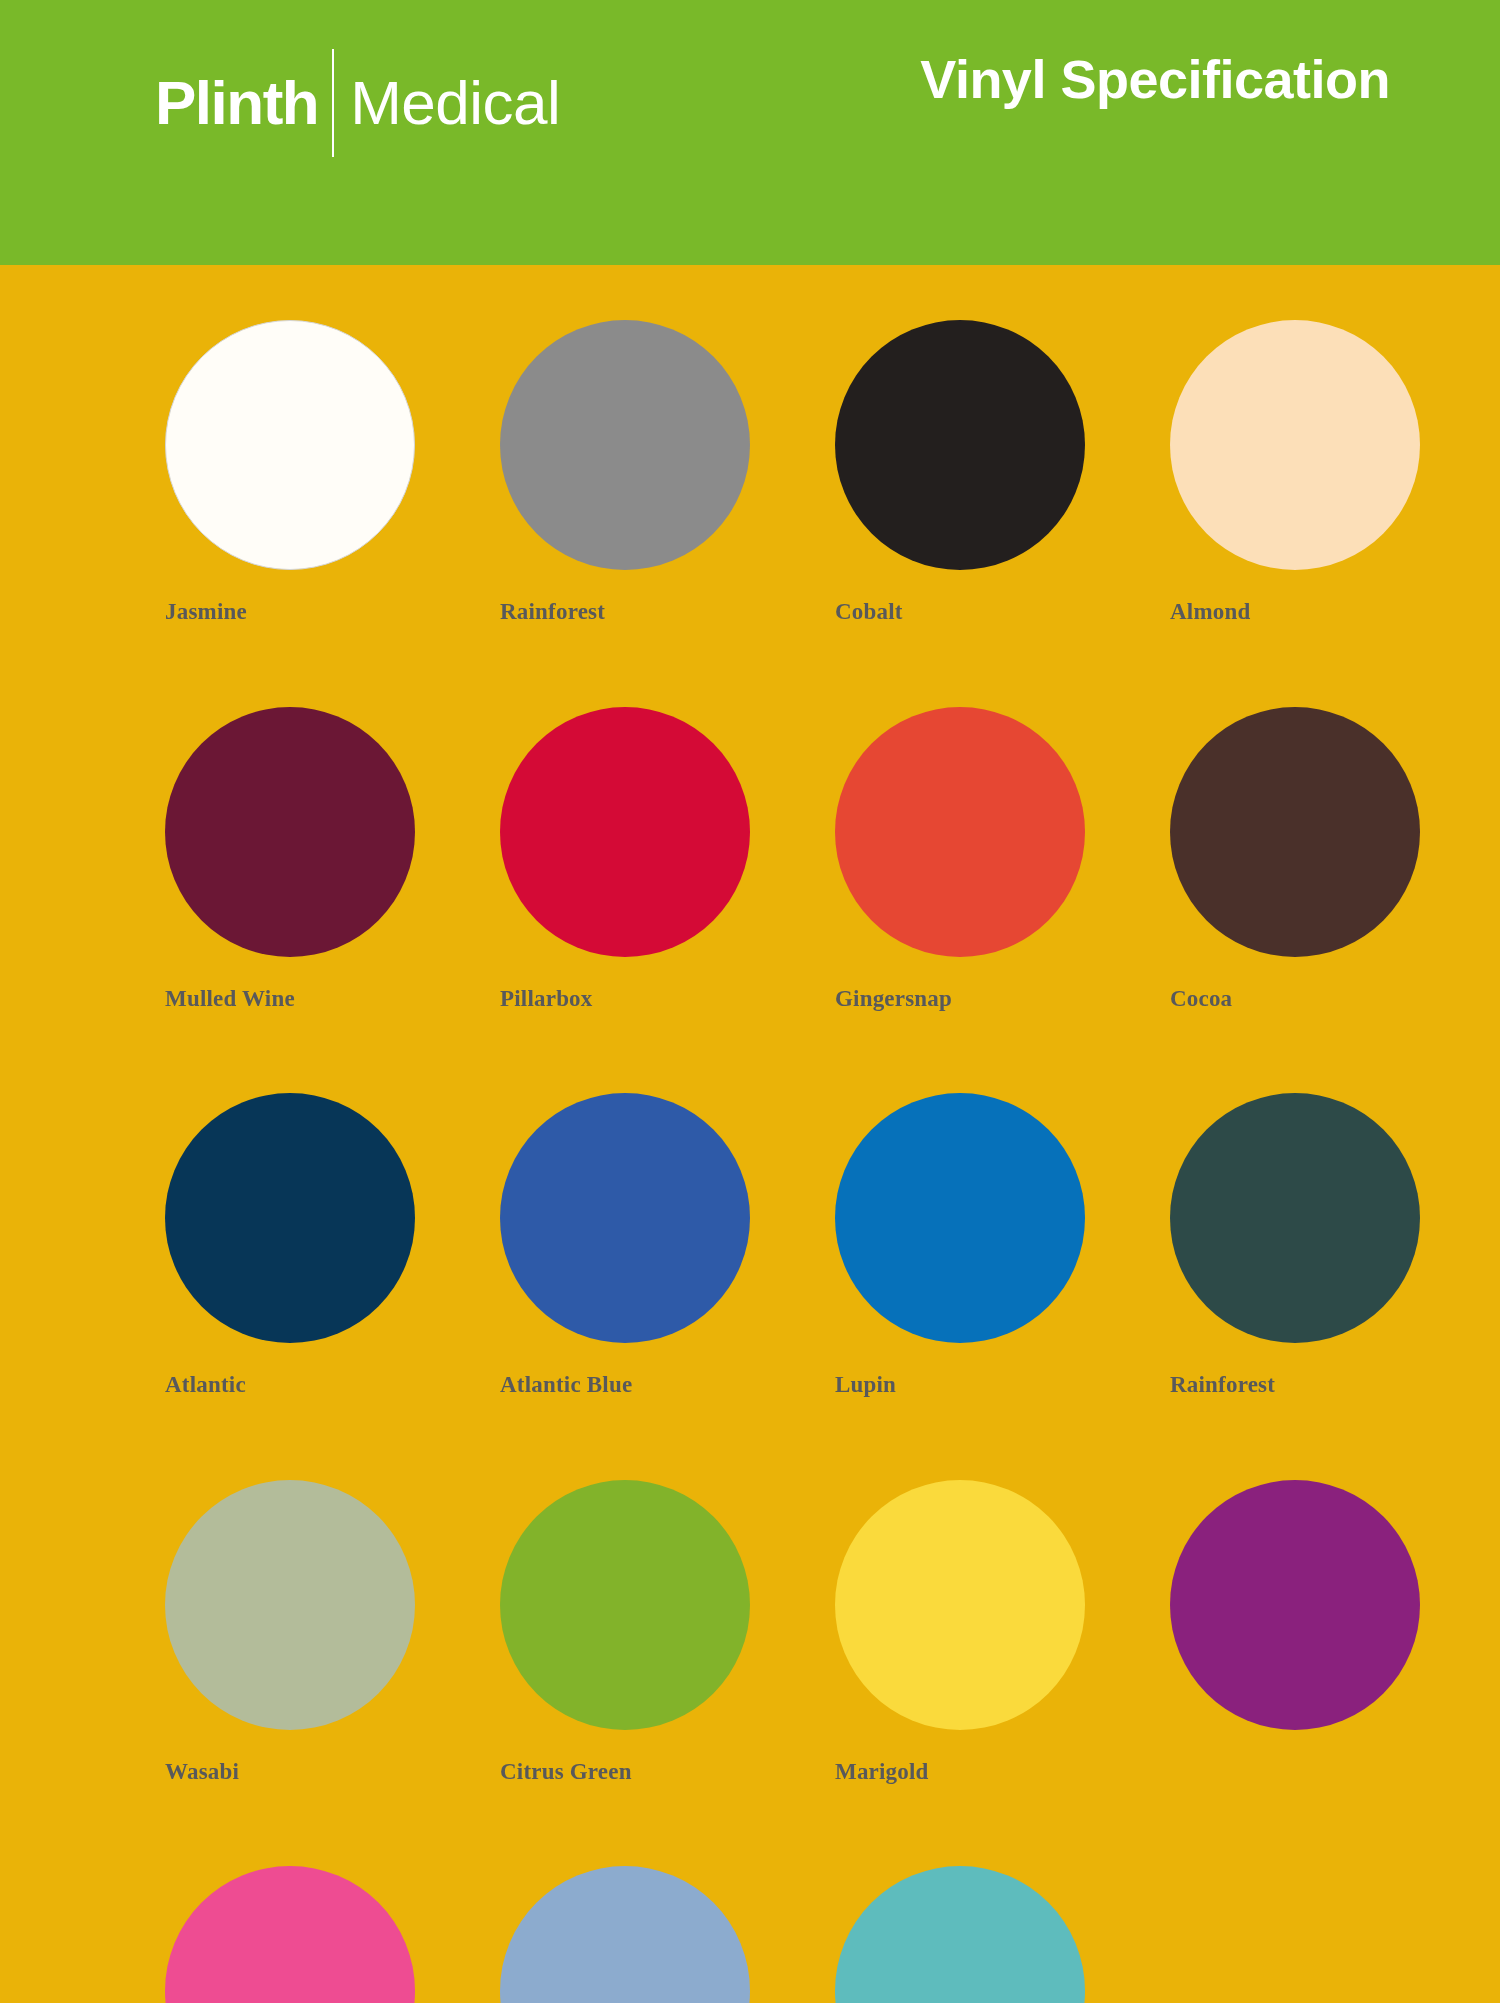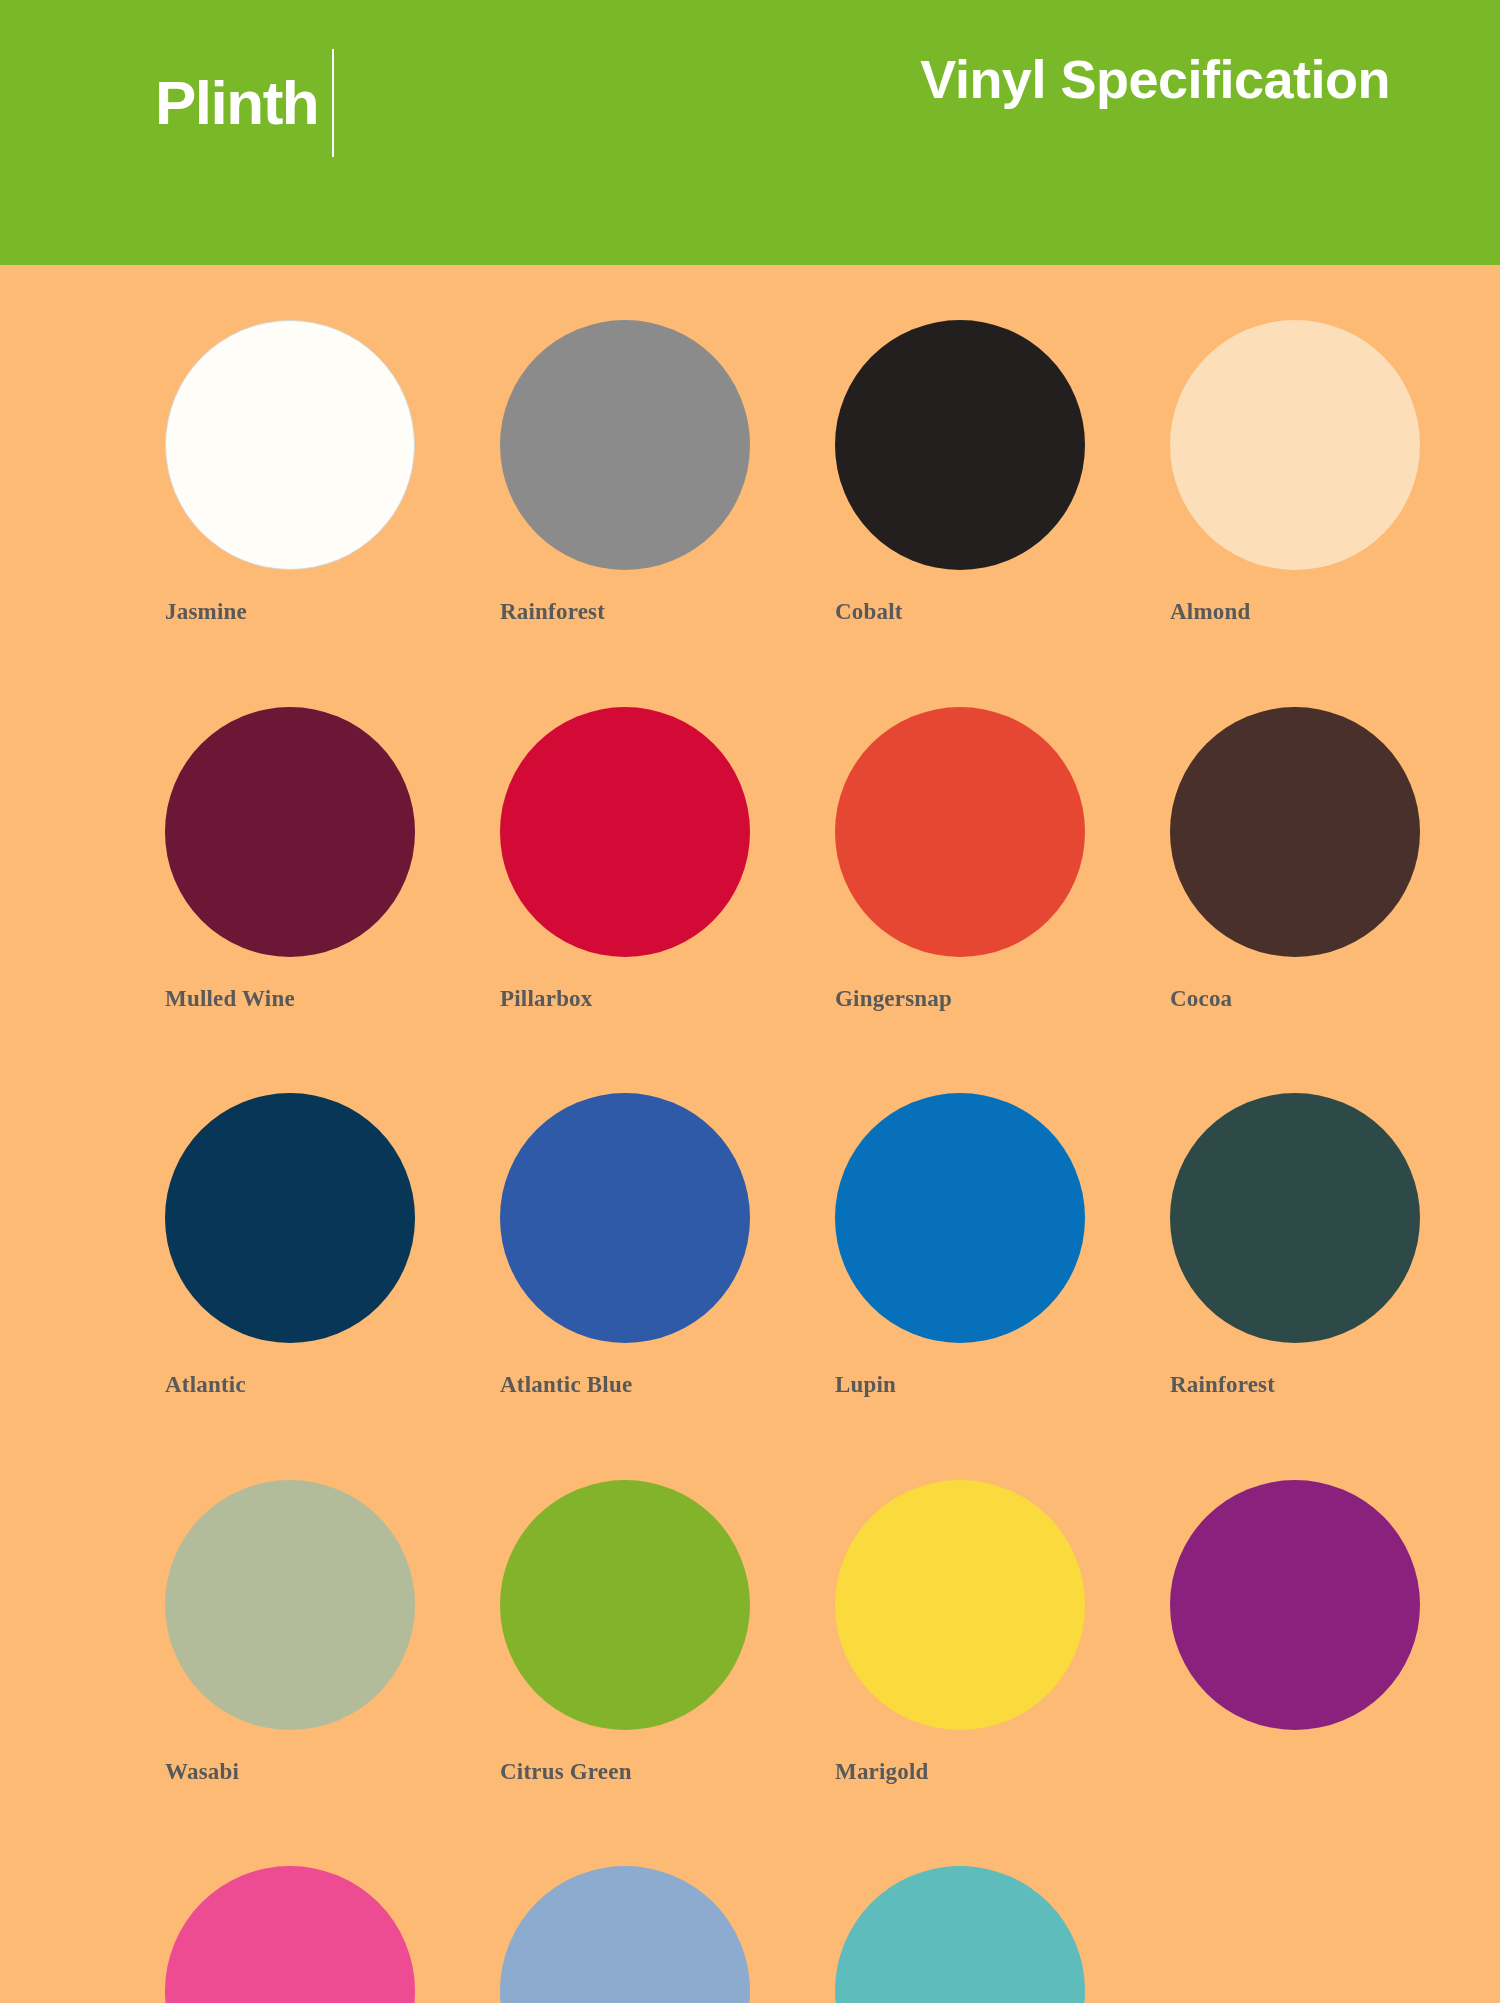--- a/index.html
+++ b/index.html
@@ -10,21 +10,21 @@
     height: 2003px;
     background: #ffffff;
     font-family: "Liberation Sans", sans-serif;
     overflow: hidden;
   }
 
   .page {
     position: relative;
     width: 1500px;
     height: 2003px;
-    background: #fdba74;
+    background: #eab308;
   }
 
   
   .header {
     position: absolute;
     top: 0;
     left: 0;
     width: 1500px;
     height: 265px;
     background: #79b929;
@@ -117,20 +117,21 @@
 </head>
 <body>
 
 <div class="page">
 
   <div class="header">
 
     <div class="logo">
       <span class="logo-plinth">Plinth</span>
       <span class="logo-divider"></span>
+      <span class="logo-medical">Medical</span>
     </div>
 
     <div class="header-title">Vinyl Specification</div>
   </div>
 
   <div class="swatch-grid">
       <div class="swatch-cell">
         <div class="swatch-circle outlined" style="background: rgb(255, 253, 248);"></div>
         <div class="swatch-label">Jasmine</div>
       </div>

